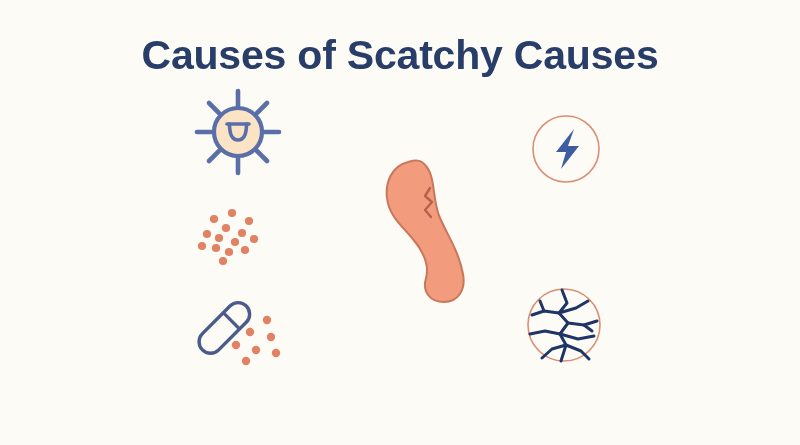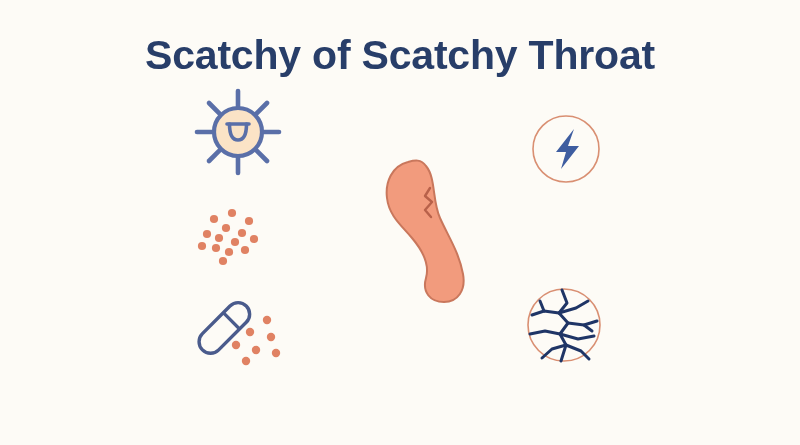--- a/index.html
+++ b/index.html
@@ -40,21 +40,21 @@
   #fig-swab       { left: 188px; top: 284px; }
   #fig-throat     { left: 368px; top: 140px; }
   #fig-shock      { left: 524px; top: 107px; }
   #fig-cracks     { left: 518px; top: 279px; }
 </style>
 </head>
 <body>
 
 <div id="canvas">
 
-  <div id="title">Scatchy of Scatchy Throat</div>
+  <div id="title">Causes of Scatchy Causes</div>
 
   <svg class="fig" id="fig-virus" width="92" height="92" viewBox="0 0 92 92">
     <g stroke="#5A6FA8" stroke-width="4.6" stroke-linecap="round" fill="none">
       <line x1="46" y1="5" x2="46" y2="20"></line>
       <line x1="46" y1="72" x2="46" y2="87"></line>
       <line x1="5" y1="46" x2="20" y2="46"></line>
       <line x1="72" y1="46" x2="87" y2="46"></line>
       <line x1="17" y1="17" x2="27.6" y2="27.6"></line>
       <line x1="64.4" y1="64.4" x2="75" y2="75"></line>
       <line x1="75" y1="17" x2="64.4" y2="27.6"></line>

